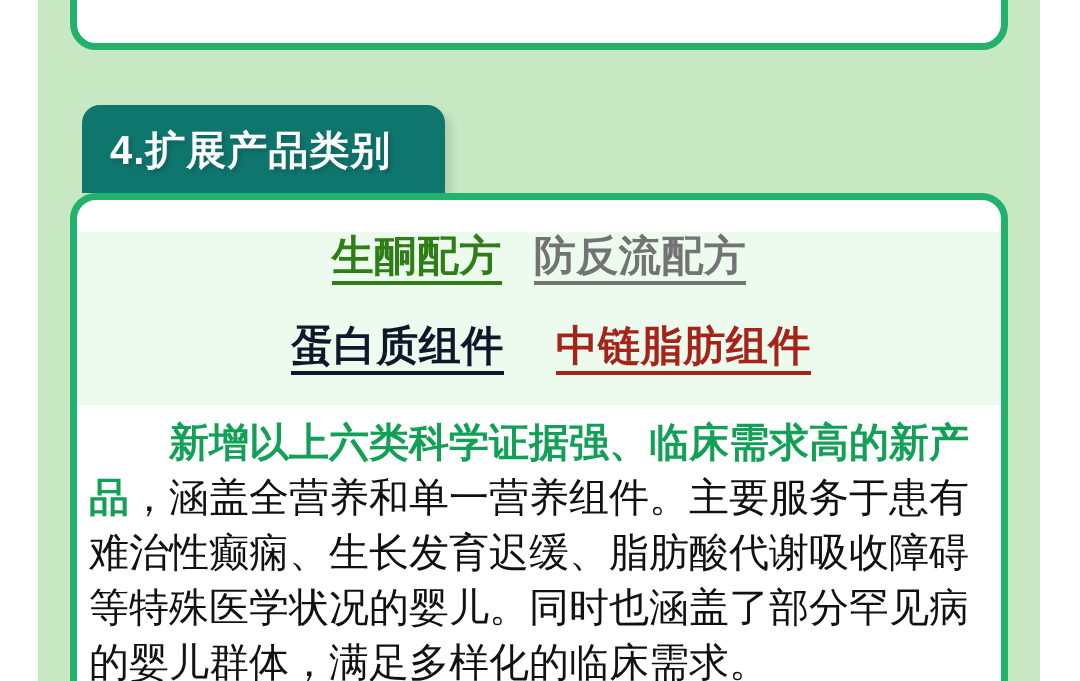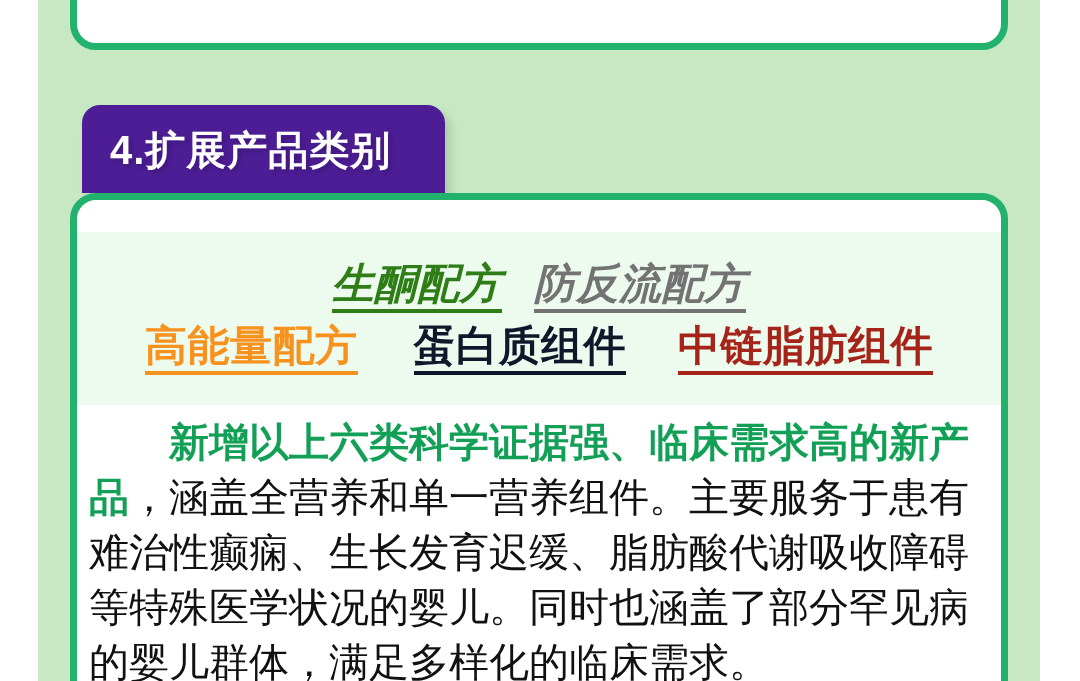--- a/index.html
+++ b/index.html
@@ -17,21 +17,21 @@
     position:absolute;left:70px;top:-60px;width:938px;height:110px;
     background:#ffffff;border:7px solid #23b26d;border-radius:26px;
     box-sizing:border-box;
   }
 
   
   .section{position:absolute;left:70px;top:105px;width:938px;height:590px;}
 
   .tab{
     position:absolute;left:12px;top:0;width:363px;height:88px;
-    background:#4c1d95;border-radius:18px 18px 0 0;
+    background:#0f766e;border-radius:18px 18px 0 0;
     box-shadow:6px 6px 10px rgba(0,0,0,0.13);
     text-align:center;
   }
   .tab-label{
     position:absolute;left:28px;top:18px;
     color:#ffffff;font-size:40px;font-weight:bold;letter-spacing:1px;
     white-space:nowrap;
     text-shadow:3px 3px 4px rgba(0,0,0,0.17);
   }
 
@@ -44,21 +44,21 @@
   .tags-panel{
     position:absolute;left:0;top:32px;width:100%;height:173px;
     background:#edfbee;
   }
 
   .tag-row{
     position:absolute;left:0;width:100%;
     display:flex;justify-content:center;align-items:flex-end;
     white-space:nowrap;
   }
-  .tag-row.r1{top:28px;font-style:italic;}
+  .tag-row.r1{top:0;}
   .tag-row.r2{top:90px;}
 
   .tag{
     font-size:42px;font-weight:bold;line-height:1.15;
     border-bottom:4px solid currentColor;
     padding-bottom:1px;margin:0 16px;
     letter-spacing:0.5px;
   }
 
   .body-text{
@@ -88,21 +88,20 @@
     <div class="card">
 
       <div class="tags-panel">
 
         <div class="tag-row r1">
           <span class="tag" style="color:#2e7d16">生酮配方</span>
           <span class="tag" style="color:#737373">防反流配方</span>
         </div>
 
         <div class="tag-row r2">
-          <span class="tag" style="color:#f8921e">高能量配方</span>
           <span class="tag" style="color:#0f172a;margin-left:40px;">蛋白质组件</span>
           <span class="tag" style="color:#a52318;margin-left:36px;text-align:center;">中链脂肪组件</span>
         </div>
 
       </div>
 
       <div class="body-text">
         <span class="indent"></span><span class="lead">新增以上六类科学证据强、临床需求高的新产品</span><span class="tail-comma">，涵盖全营养和单一营养组件。主要服务于患有难治性癫痫、生长发育迟缓、脂肪酸代谢吸收障碍等特殊医学状况的婴儿。同时也涵盖了部分罕见病的婴儿群体，满足多样化的临床需求。</span>
       </div>
 

